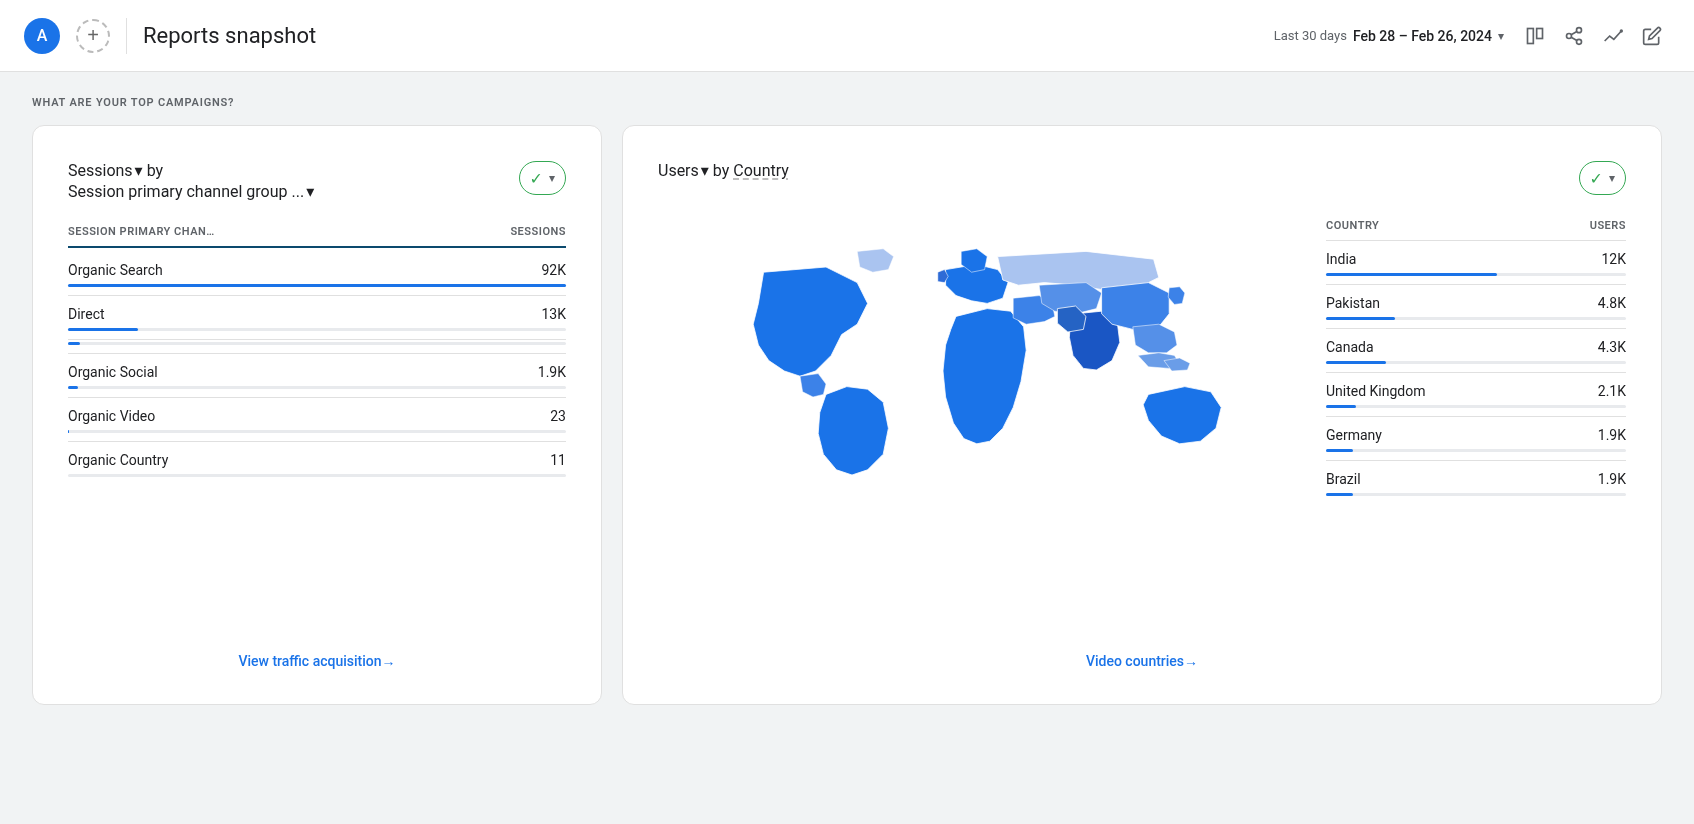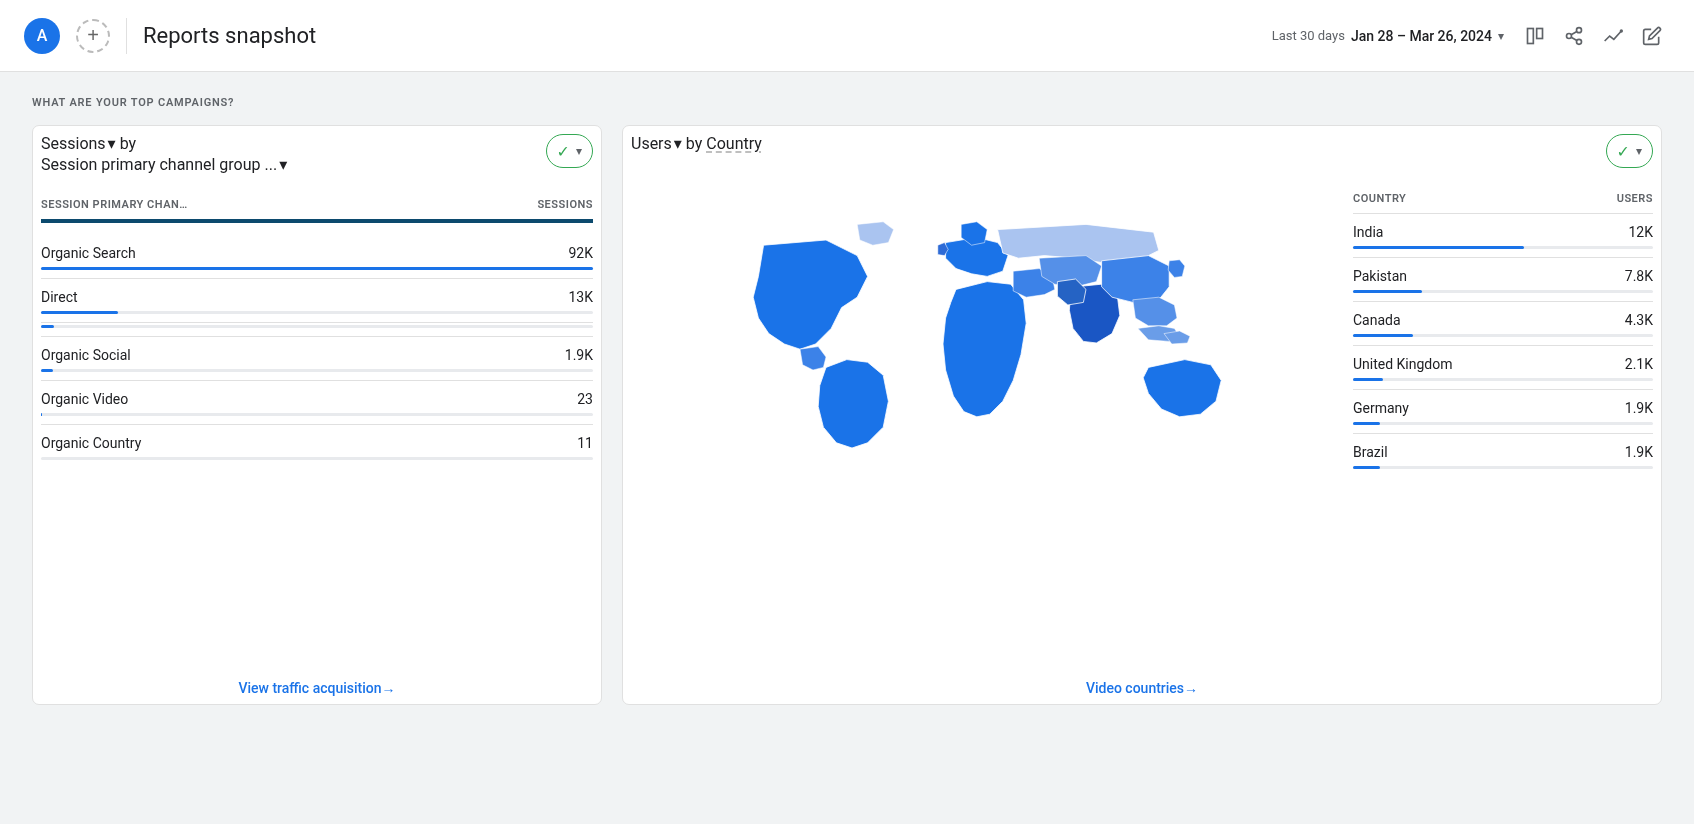--- a/index.html
+++ b/index.html
@@ -87,23 +87,23 @@
       margin-bottom: 16px;
       text-transform: uppercase;
     }
     .cards-row {
       display: flex;
       gap: 20px;
       align-items: flex-start;
     }
     .card {
       background: #fff;
-      border-radius: 7px;
+      border-radius: 12px;
       border: 1px solid #e0e0e0;
-      padding: 8px;
+      padding: 35px;
       position: relative;
     }
     .card-left {
       flex: 0 0 570px;
       min-height: 580px;
       display: flex;
       flex-direction: column;
     }
     .card-right {
       flex: 1;
@@ -169,22 +169,22 @@
       font-size: 16px;
     }
     .check-dropdown {
       color: #5f6368;
       font-size: 12px;
     }
     .table-header {
       display: flex;
       justify-content: space-between;
       padding: 8px 0;
-      border-bottom: 4px solid #0c4a6e;
-      margin-bottom: 12px;
+      border-bottom: 2px solid #0c4a6e;
+      margin-bottom: 4px;
     }
     .col-label {
       font-size: 11px;
       font-weight: 600;
       color: #5f6368;
       letter-spacing: 0.5px;
       text-transform: uppercase;
     }
     .table-row {
       display: flex;
@@ -264,21 +264,21 @@
   <div class="avatar">
     <span>A</span>
   </div>
   <button class="add-btn">+</button>
   <div class="divider-v"></div>
   <span class="page-title">Reports snapshot</span>
 
   <div class="header-right">
     <div class="date-range">
       <span class="date-label-small">Last 30 days</span>
-      <span class="date-label-main">Jan 28 – Mar 26, 2024</span>
+      <span class="date-label-main">Feb 28 – Feb 26, 2024</span>
       <span class="chevron-down">▾</span>
     </div>
     <button class="icon-btn">
       <svg width="20" height="20" viewBox="0 0 24 24" fill="none" stroke="#5f6368" stroke-width="2">
         <rect x="3" y="3" width="7" height="18"></rect>
           <rect x="14" y="3" width="7" height="12"></rect>
       </svg>
     </button>
     <button class="icon-btn">
       <svg width="20" height="20" viewBox="0 0 24 24" fill="none" stroke="#5f6368" stroke-width="2">
@@ -475,21 +475,21 @@
                   <span class="row-value">12K</span>
                 </div>
                 <div class="bar-container">
                   <div class="bar-fill" style="width: 57%;"></div>
                 </div>
                 <div class="divider-row"></div>
               </div>
               <div>
                 <div class="table-row">
                   <span class="row-name">Pakistan</span>
-                  <span class="row-value">7.8K</span>
+                  <span class="row-value">4.8K</span>
                 </div>
                 <div class="bar-container">
                   <div class="bar-fill" style="width: 23%;"></div>
                 </div>
                 <div class="divider-row"></div>
               </div>
               <div>
                 <div class="table-row">
                   <span class="row-name">Canada</span>
                   <span class="row-value">4.3K</span>

